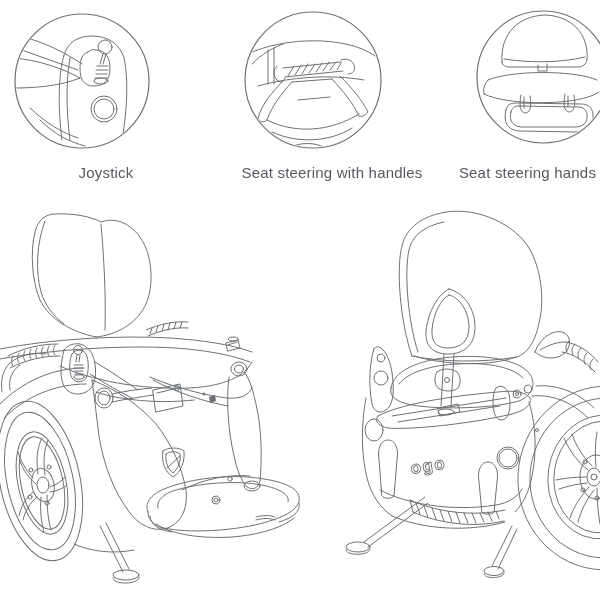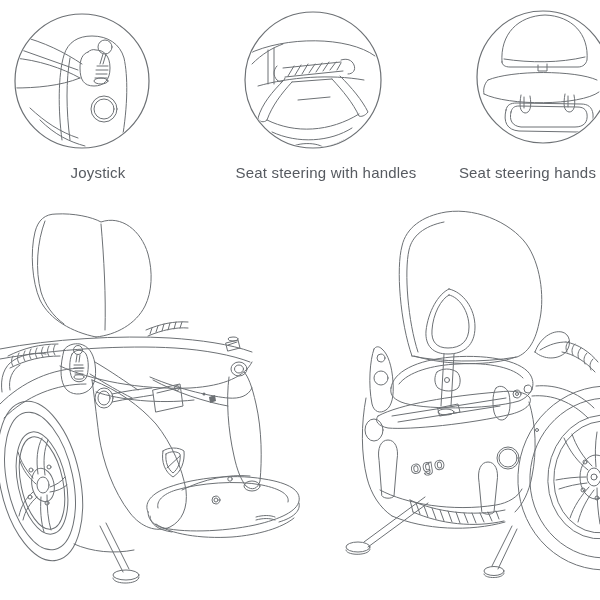--- a/index.html
+++ b/index.html
@@ -2,22 +2,22 @@
 <html><head>
 <meta charset="utf-8">
 <style>
   html,body{margin:0;padding:0;background:#fff;}
   .stage{position:relative;width:600px;height:600px;overflow:hidden;background:#fff;
          font-family:"Liberation Sans","DejaVu Sans",sans-serif;}
   .art{position:absolute;left:0;top:0;}
   .caption{position:absolute;top:163px;height:20px;line-height:20px;
            font-size:15px;color:#565a60;text-align:center;letter-spacing:.2px;
            white-space:nowrap;}
-  .cap1{left:8px;width:180px;}
-  .cap2{left:226px;width:200px;}
+  .cap1{left:16px;width:180px;}
+  .cap2{left:232px;width:200px;}
   .cap3{left:443px;width:200px;}
   svg *{vector-effect:non-scaling-stroke;}
   .ln{fill:none;stroke:#6d7175;stroke-width:1;stroke-linecap:round;stroke-linejoin:round;}
   .lnb{fill:none;stroke:#6d7175;stroke-width:1.2;stroke-linecap:round;stroke-linejoin:round;}
   .fl{fill:#6d7175;stroke:none;}
   .logo{font-family:"Liberation Sans","DejaVu Sans",sans-serif;font-size:17px;font-weight:bold;
         letter-spacing:1.5px;fill:#ffffff;stroke:#6d7175;stroke-width:0.9;}
 </style>
 </head>
 <body>

